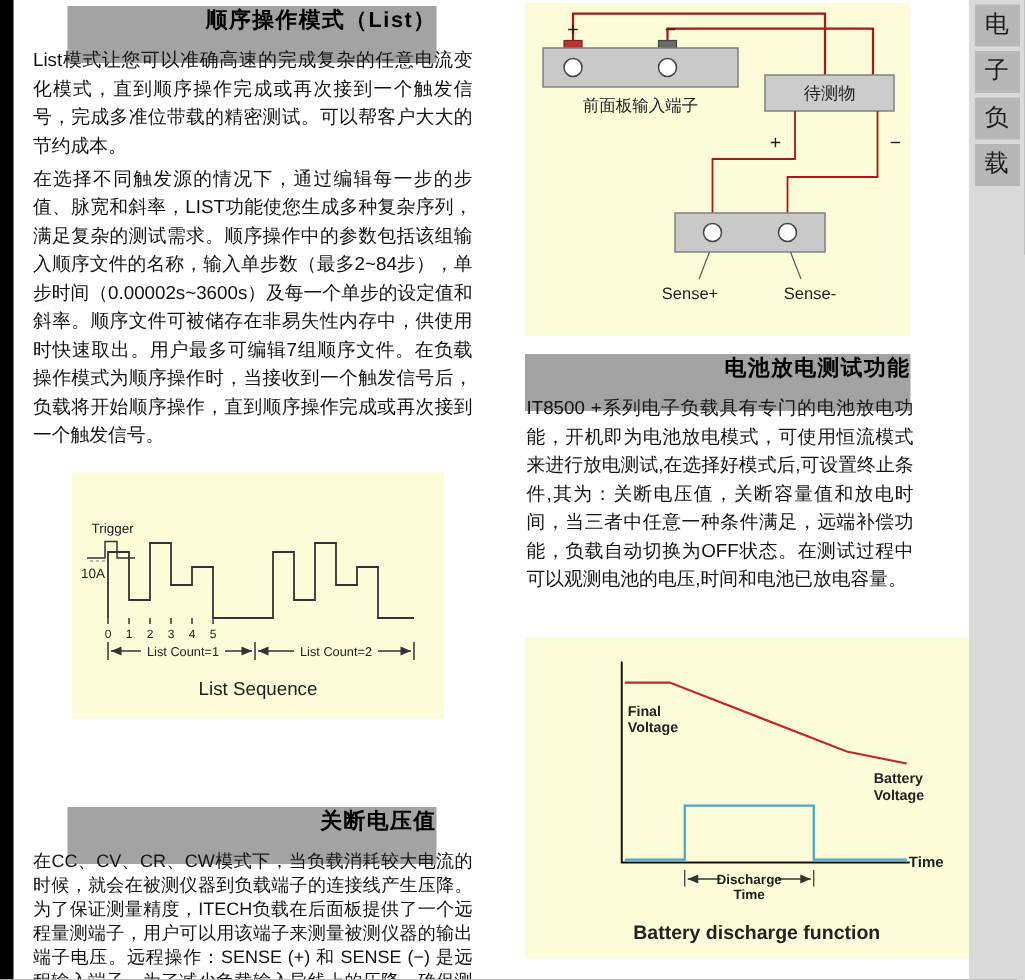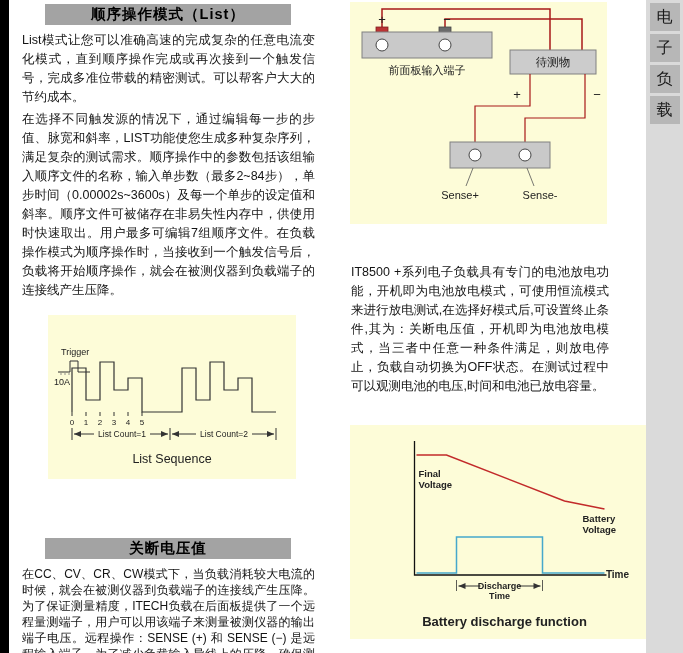--- a/index.html
+++ b/index.html
@@ -1,20 +1,20 @@
 <!DOCTYPE html>
 <html><head>
 <meta charset="utf-8">
 <style>
   html,body{margin:0;padding:0;background:#888;}
   .page{position:relative;width:683px;height:653px;background:#ffffff;overflow:hidden;
         font-family:"Liberation Sans",sans-serif;color:#111;}
   .black-bar{position:absolute;left:0;top:0;width:9px;height:653px;background:#000;}
   .sec-header{position:absolute;background:#a3a3a3;color:#000;font-size:14.5px;font-weight:bold;
-              text-align:center;height:21px;line-height:21px;letter-spacing:1px;}
+              text-align:right;height:38px;line-height:21px;letter-spacing:1px;}
   #h1{left:45px;top:4px;width:246px;}
   #h2{left:45px;top:538px;width:246px;}
   #h3{left:350px;top:236px;width:257px;}
   .para{position:absolute;margin:0;font-size:12.5px;line-height:19px;text-align:justify;color:#141414;}
   #p1{left:22px;top:31px;width:293px;}
   #p2{left:22px;top:110px;width:293px;}
   #p3{left:22px;top:566px;width:293px;height:87px;overflow:hidden;font-size:12px;line-height:16px;}
   #p4{left:351px;top:263px;width:258px;}
   .diagram{position:absolute;background:#fdfcd8;}
   #d1{left:48px;top:315px;width:248px;height:164px;}
@@ -30,21 +30,21 @@
 <body>
 
 <div class="page">
 
   <div class="black-bar"></div>
 
   <div class="sec-header" id="h1">顺序操作模式（List）</div>
 
   <p class="para" id="p1">List模式让您可以准确高速的完成复杂的任意电流变化模式，直到顺序操作完成或再次接到一个触发信号，完成多准位带载的精密测试。可以帮客户大大的节约成本。</p>
 
-  <p class="para" id="p2">在选择不同触发源的情况下，通过编辑每一步的步值、脉宽和斜率，LIST功能使您生成多种复杂序列，满足复杂的测试需求。顺序操作中的参数包括该组输入顺序文件的名称，输入单步数（最多2~84步），单步时间（0.00002s~3600s）及每一个单步的设定值和斜率。顺序文件可被储存在非易失性内存中，供使用时快速取出。用户最多可编辑7组顺序文件。在负载操作模式为顺序操作时，当接收到一个触发信号后，负载将开始顺序操作，就会在被测仪器到负载端子的连接线产生压降。</p>
+  <p class="para" id="p2">在选择不同触发源的情况下，通过编辑每一步的步值、脉宽和斜率，LIST功能使您生成多种复杂序列，满足复杂的测试需求。顺序操作中的参数包括该组输入顺序文件的名称，输入单步数（最多2~84步），单步时间（0.00002s~3600s）及每一个单步的设定值和斜率。顺序文件可被储存在非易失性内存中，供使用时快速取出。用户最多可编辑7组顺序文件。在负载操作模式为顺序操作时，当接收到一个触发信号后，负载将开始顺序操作，直到顺序操作完成或再次接到一个触发信号。</p>
 
   <div class="diagram" id="d1">
     <svg viewBox="0 0 248 150">
       <text x="13" y="33" font-size="9">Trigger</text>
       <polyline points="10,50 22,50 22,39 30,39 30,50 42,50" fill="none" stroke="#333" stroke-width="1"></polyline>
       <text x="6" y="63" font-size="9">10A</text>
       <line x1="12" y1="52" x2="24" y2="52" stroke="#777" stroke-width="0.8" stroke-dasharray="2,2"></line>
       <polyline points="24,90 24,46 38,46 38,78 52,78 52,40 66,40 66,68 80,68 80,56 94,56 94,90 134,90 134,46 148,46 148,78 162,78 162,40 176,40 176,68 190,68 190,56 204,56 204,90 228,90" fill="none" stroke="#333" stroke-width="1.2"></polyline>
       <g stroke="#333" stroke-width="1">
         <line x1="24" y1="90" x2="24" y2="94"></line>
@@ -104,22 +104,23 @@
       <rect x="100" y="140" width="100" height="26" fill="#c9c9c9" stroke="#808080"></rect>
       <circle cx="125" cy="153" r="6" fill="#fff" stroke="#444"></circle>
       <circle cx="175" cy="153" r="6" fill="#fff" stroke="#444"></circle>
       <line x1="123" y1="166" x2="116" y2="184" stroke="#555" stroke-width="0.8"></line>
       <line x1="177" y1="166" x2="184" y2="184" stroke="#555" stroke-width="0.8"></line>
       <text x="110" y="197" font-size="11" text-anchor="middle">Sense+</text>
       <text x="190" y="197" font-size="11" text-anchor="middle">Sense-</text>
     </svg>
   </div>
 
+  <div class="sec-header" id="h3">电池放电测试功能</div>
 
-  <p class="para" id="p4">IT8500 +系列电子负载具有专门的电池放电功能，开机即为电池放电模式，可使用恒流模式来进行放电测试,在选择好模式后,可设置终止条件,其为：关断电压值，开机即为电池放电模式，当三者中任意一种条件满足，则放电停止，负载自动切换为OFF状态。在测试过程中可以观测电池的电压,时间和电池已放电容量。</p>
+  <p class="para" id="p4">IT8500 +系列电子负载具有专门的电池放电功能，开机即为电池放电模式，可使用恒流模式来进行放电测试,在选择好模式后,可设置终止条件,其为：关断电压值，关断容量值和放电时间，当三者中任意一种条件满足，远端补偿功能，负载自动切换为OFF状态。在测试过程中可以观测电池的电压,时间和电池已放电容量。</p>
 
   <div class="diagram" id="d3">
     <svg viewBox="0 0 257 214">
       <polyline points="38,16 38,150 230,150" fill="none" stroke="#111" stroke-width="1.3"></polyline>
       <polyline points="40,30 70,30 188,76 228,84" fill="none" stroke="#c22a2a" stroke-width="1.5"></polyline>
       <polyline points="40,148 80,148 80,112 166,112 166,148 228,148" fill="none" stroke="#46a8cc" stroke-width="1.5"></polyline>
       <text x="42" y="52" font-size="9.5">Final</text>
       <text x="42" y="63" font-size="9.5">Voltage</text>
       <text x="206" y="97" font-size="9.5">Battery</text>
       <text x="206" y="108" font-size="9.5">Voltage</text>

